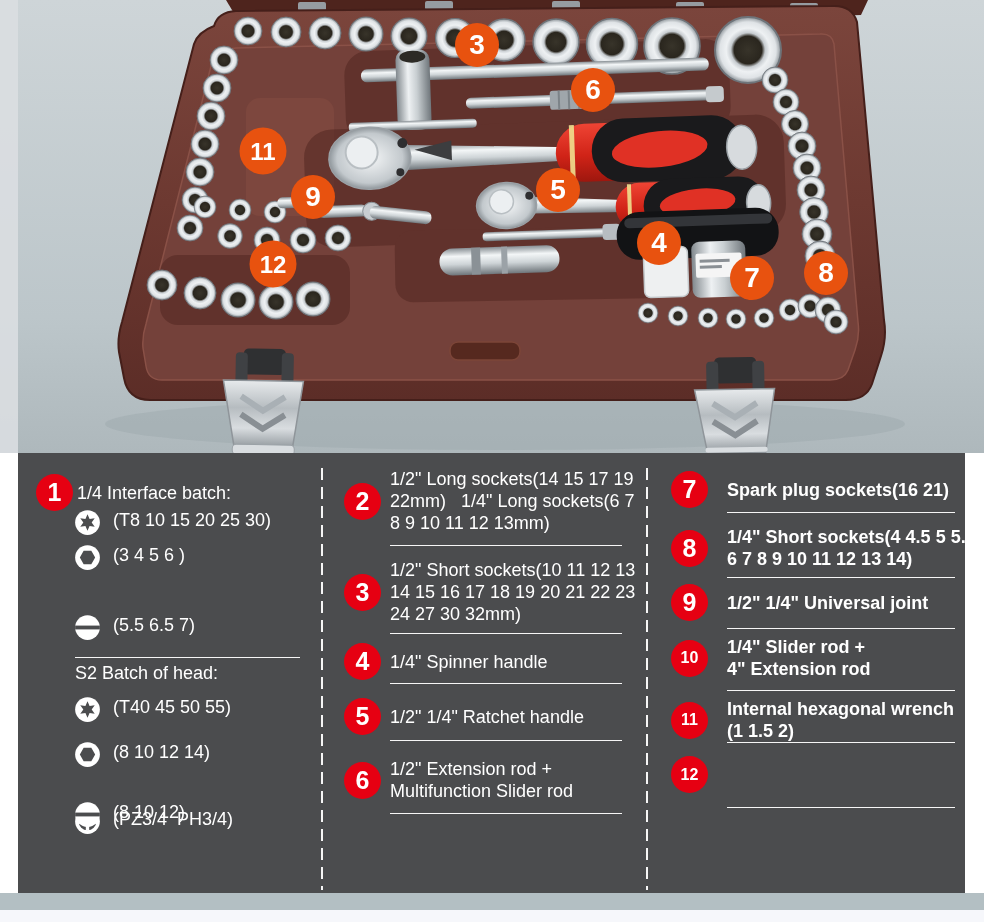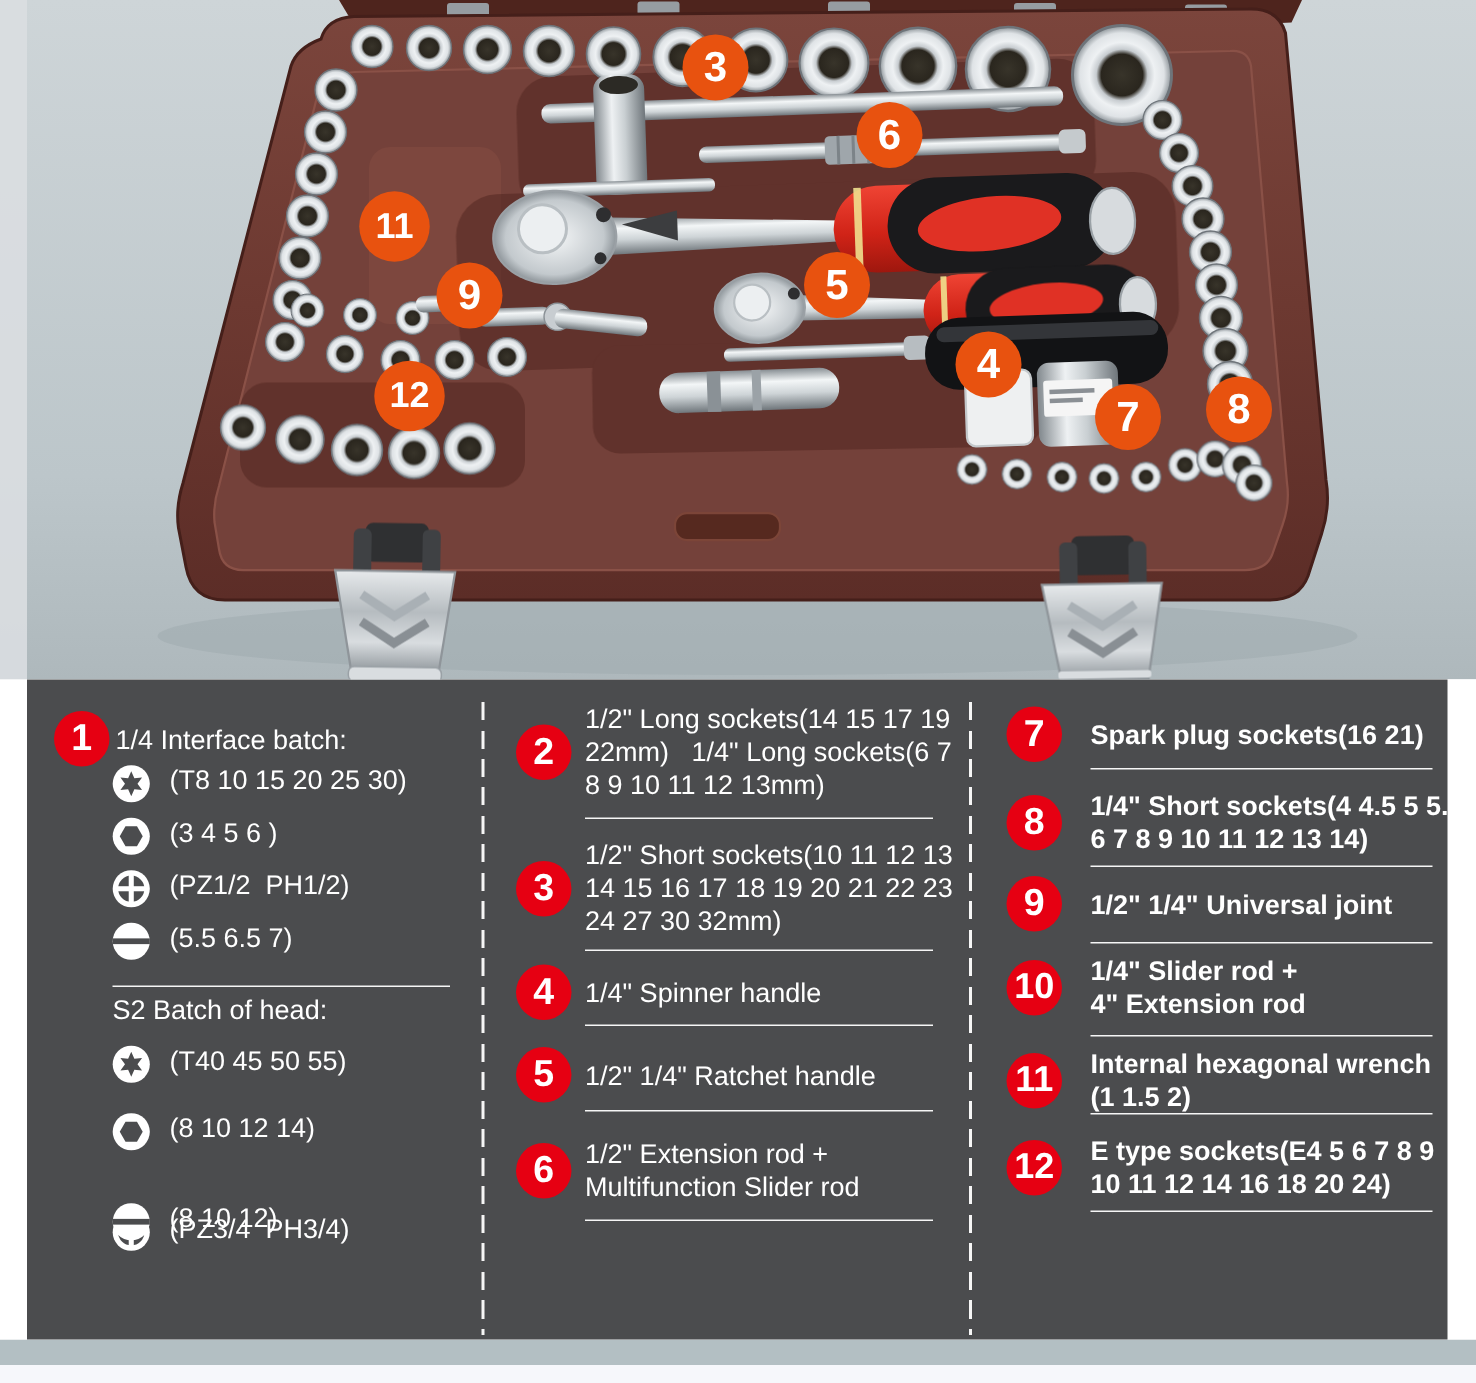--- a/index.html
+++ b/index.html
@@ -24,21 +24,21 @@
     position:absolute; top:15px; width:2px; height:422px;
     background:repeating-linear-gradient(180deg,#ffffff 0 12px, rgba(0,0,0,0) 12px 19px);
     opacity:.95;
   }
   .item { position:absolute; display:flex; align-items:center; }
   .num {
     width:37px; height:37px; border-radius:50%; background:#e60012; color:#fff;
     font-weight:bold; font-size:25px; display:flex; align-items:center; justify-content:center;
     flex:none; line-height:1;
   }
-  .num.two { font-size:24px; }
+  .num.two { font-size:16px; }
   .txt { margin-left:9px; }
   .c3 .txt { margin-left:19px;font-weight:bold; }
   .ln { font-size:18px; line-height:22px; color:#fff; white-space:pre; }
   .sep { position:absolute; height:1px; background:#fff; opacity:.95; }
   .h1 { position:absolute; font-size:18px; line-height:22px; color:#fff; white-space:pre; }
   .bitrow { position:absolute; display:flex; align-items:flex-start; }
   .bitrow .ln { margin-left:12px; }
   .bicon { width:27px; height:27px; flex:none; display:block; }
 
   
@@ -315,61 +315,52 @@
         </svg>
       <div class="ln">(T8 10 15 20 25 30)</div>
     </div>
     <div class="bitrow" style="left:74px; top:91px;">
       <svg class="bicon" viewBox="0 0 24 24">
           <circle cx="12" cy="12" r="11" fill="#fff"></circle>
           <polygon points="18.8,12 15.4,17.89 8.6,17.89 5.2,12 8.6,6.11 15.4,6.11" fill="#4b4c4e"></polygon>
         </svg>
       <div class="ln">(3 4 5 6 )</div>
     </div>
-    <div class="bitrow" style="left:74px; top:126px;">
+    <div class="bitrow" style="left:74px; top:161px;">
+      <svg class="bicon" viewBox="0 0 24 24">
+          <circle cx="12" cy="12" r="11" fill="#fff"></circle>
+          <rect x="1" y="10.3" width="22" height="3.4" fill="#4b4c4e"></rect>
+        </svg>
+      <div class="ln">(5.5 6.5 7)</div>
+    </div>
+
+    <div class="sep" style="left:75px; top:204px; width:225px;"></div>
+    <div class="h1" style="left:75px; top:209px;">S2 Batch of head:</div>
+
+    <div class="bitrow" style="left:74px; top:243px;">
+      <svg class="bicon" viewBox="0 0 24 24">
+          <circle cx="12" cy="12" r="11" fill="#fff"></circle>
+          <polygon points="12,4.6 13.85,8.8 18.41,8.3 15.7,12 18.41,15.7 13.85,15.2 12,19.4 10.15,15.2 5.59,15.7 8.3,12 5.59,8.3 10.15,8.8" fill="#4b4c4e"></polygon>
+        </svg>
+      <div class="ln">(T40 45 50 55)</div>
+    </div>
+    <div class="bitrow" style="left:74px; top:288px;">
+      <svg class="bicon" viewBox="0 0 24 24">
+          <circle cx="12" cy="12" r="11" fill="#fff"></circle>
+          <polygon points="18.8,12 15.4,17.89 8.6,17.89 5.2,12 8.6,6.11 15.4,6.11" fill="#4b4c4e"></polygon>
+        </svg>
+      <div class="ln">(8 10 12 14)</div>
+    </div>
+    <div class="bitrow" style="left:74px; top:311px;margin-top:44px;">
       <svg class="bicon" viewBox="0 0 24 24">
           <circle cx="12" cy="12" r="11" fill="#fff"></circle>
           <circle cx="12" cy="12" r="7.8" fill="#4b4c4e"></circle>
           <rect x="10.5" y="3.8" width="3" height="16.4" fill="#fff"></rect>
           <rect x="3.8" y="10.5" width="16.4" height="3" fill="#fff"></rect>
         </svg>
-      <div class="ln">(PZ1/2  PH1/2)</div>
-    </div>
-    <div class="bitrow" style="left:74px; top:161px;">
-      <svg class="bicon" viewBox="0 0 24 24">
-          <circle cx="12" cy="12" r="11" fill="#fff"></circle>
-          <rect x="1" y="10.3" width="22" height="3.4" fill="#4b4c4e"></rect>
-        </svg>
-      <div class="ln">(5.5 6.5 7)</div>
-    </div>
-
-    <div class="sep" style="left:75px; top:204px; width:225px;"></div>
-    <div class="h1" style="left:75px; top:209px;">S2 Batch of head:</div>
-
-    <div class="bitrow" style="left:74px; top:243px;">
-      <svg class="bicon" viewBox="0 0 24 24">
-          <circle cx="12" cy="12" r="11" fill="#fff"></circle>
-          <polygon points="12,4.6 13.85,8.8 18.41,8.3 15.7,12 18.41,15.7 13.85,15.2 12,19.4 10.15,15.2 5.59,15.7 8.3,12 5.59,8.3 10.15,8.8" fill="#4b4c4e"></polygon>
-        </svg>
-      <div class="ln">(T40 45 50 55)</div>
-    </div>
-    <div class="bitrow" style="left:74px; top:288px;">
-      <svg class="bicon" viewBox="0 0 24 24">
-          <circle cx="12" cy="12" r="11" fill="#fff"></circle>
-          <polygon points="18.8,12 15.4,17.89 8.6,17.89 5.2,12 8.6,6.11 15.4,6.11" fill="#4b4c4e"></polygon>
-        </svg>
-      <div class="ln">(8 10 12 14)</div>
-    </div>
-    <div class="bitrow" style="left:74px; top:311px;margin-top:44px;">
-      <svg class="bicon" viewBox="0 0 24 24">
-          <circle cx="12" cy="12" r="11" fill="#fff"></circle>
-          <circle cx="12" cy="12" r="7.8" fill="#4b4c4e"></circle>
-          <rect x="10.5" y="3.8" width="3" height="16.4" fill="#fff"></rect>
-          <rect x="3.8" y="10.5" width="16.4" height="3" fill="#fff"></rect>
-        </svg>
       <div class="ln">(PZ3/4  PH3/4)</div>
     </div>
     <div class="bitrow" style="left:74px; top:348px;">
       <svg class="bicon" viewBox="0 0 24 24">
           <circle cx="12" cy="12" r="11" fill="#fff"></circle>
           <rect x="1" y="10.3" width="22" height="3.4" fill="#4b4c4e"></rect>
         </svg>
       <div class="ln">(8 10 12)</div>
     </div>
 
@@ -456,23 +447,19 @@
       <div class="num two">11</div>
       <div class="txt">
         <div class="ln">Internal hexagonal wrench</div>
         <div class="ln">(1 1.5 2)</div>
       </div>
     </div>
     <div class="sep" style="left:727px; top:289px; width:228px;"></div>
 
     <div class="item c3" style="left:671px; top:303px;">
       <div class="num two">12</div>
-      <div class="txt">
-        <div class="ln">E type sockets(E4 5 6 7 8 9</div>
-        <div class="ln">10 11 12 14 16 18 20 24)</div>
-      </div>
     </div>
     <div class="sep" style="left:727px; top:354px; width:228px;"></div>
   </div>
 
   <div class="bar"></div>
   <div class="foot"></div>
 </div>
 
 </body></html>

